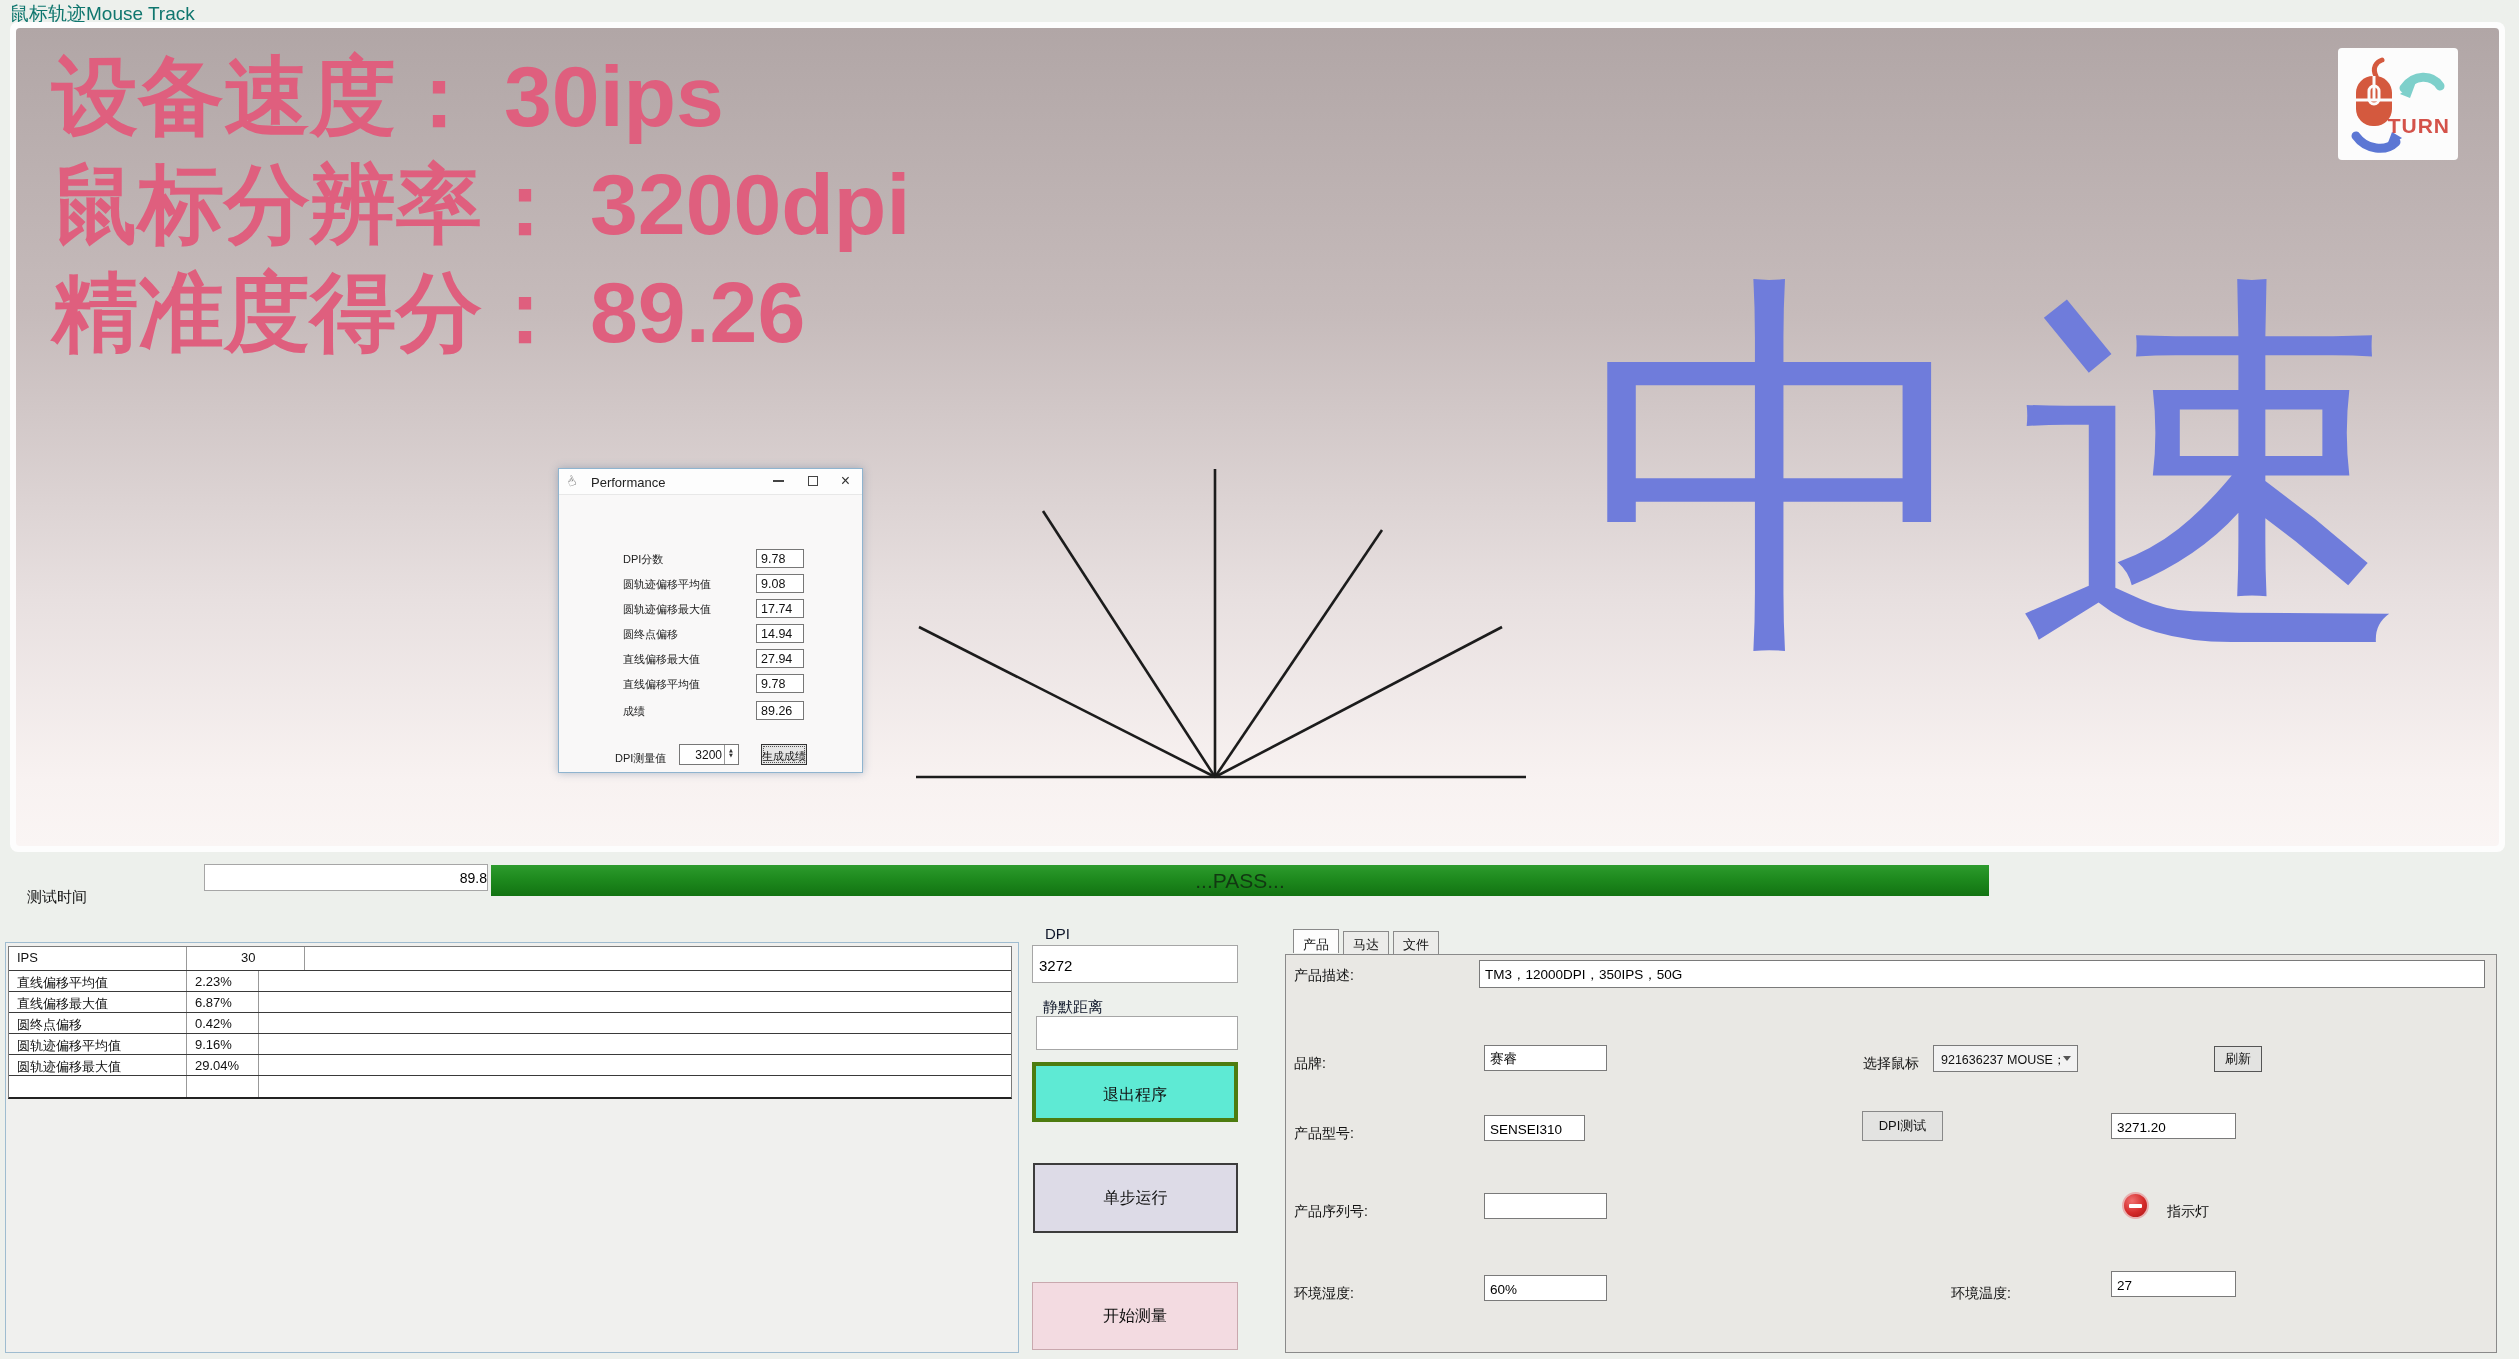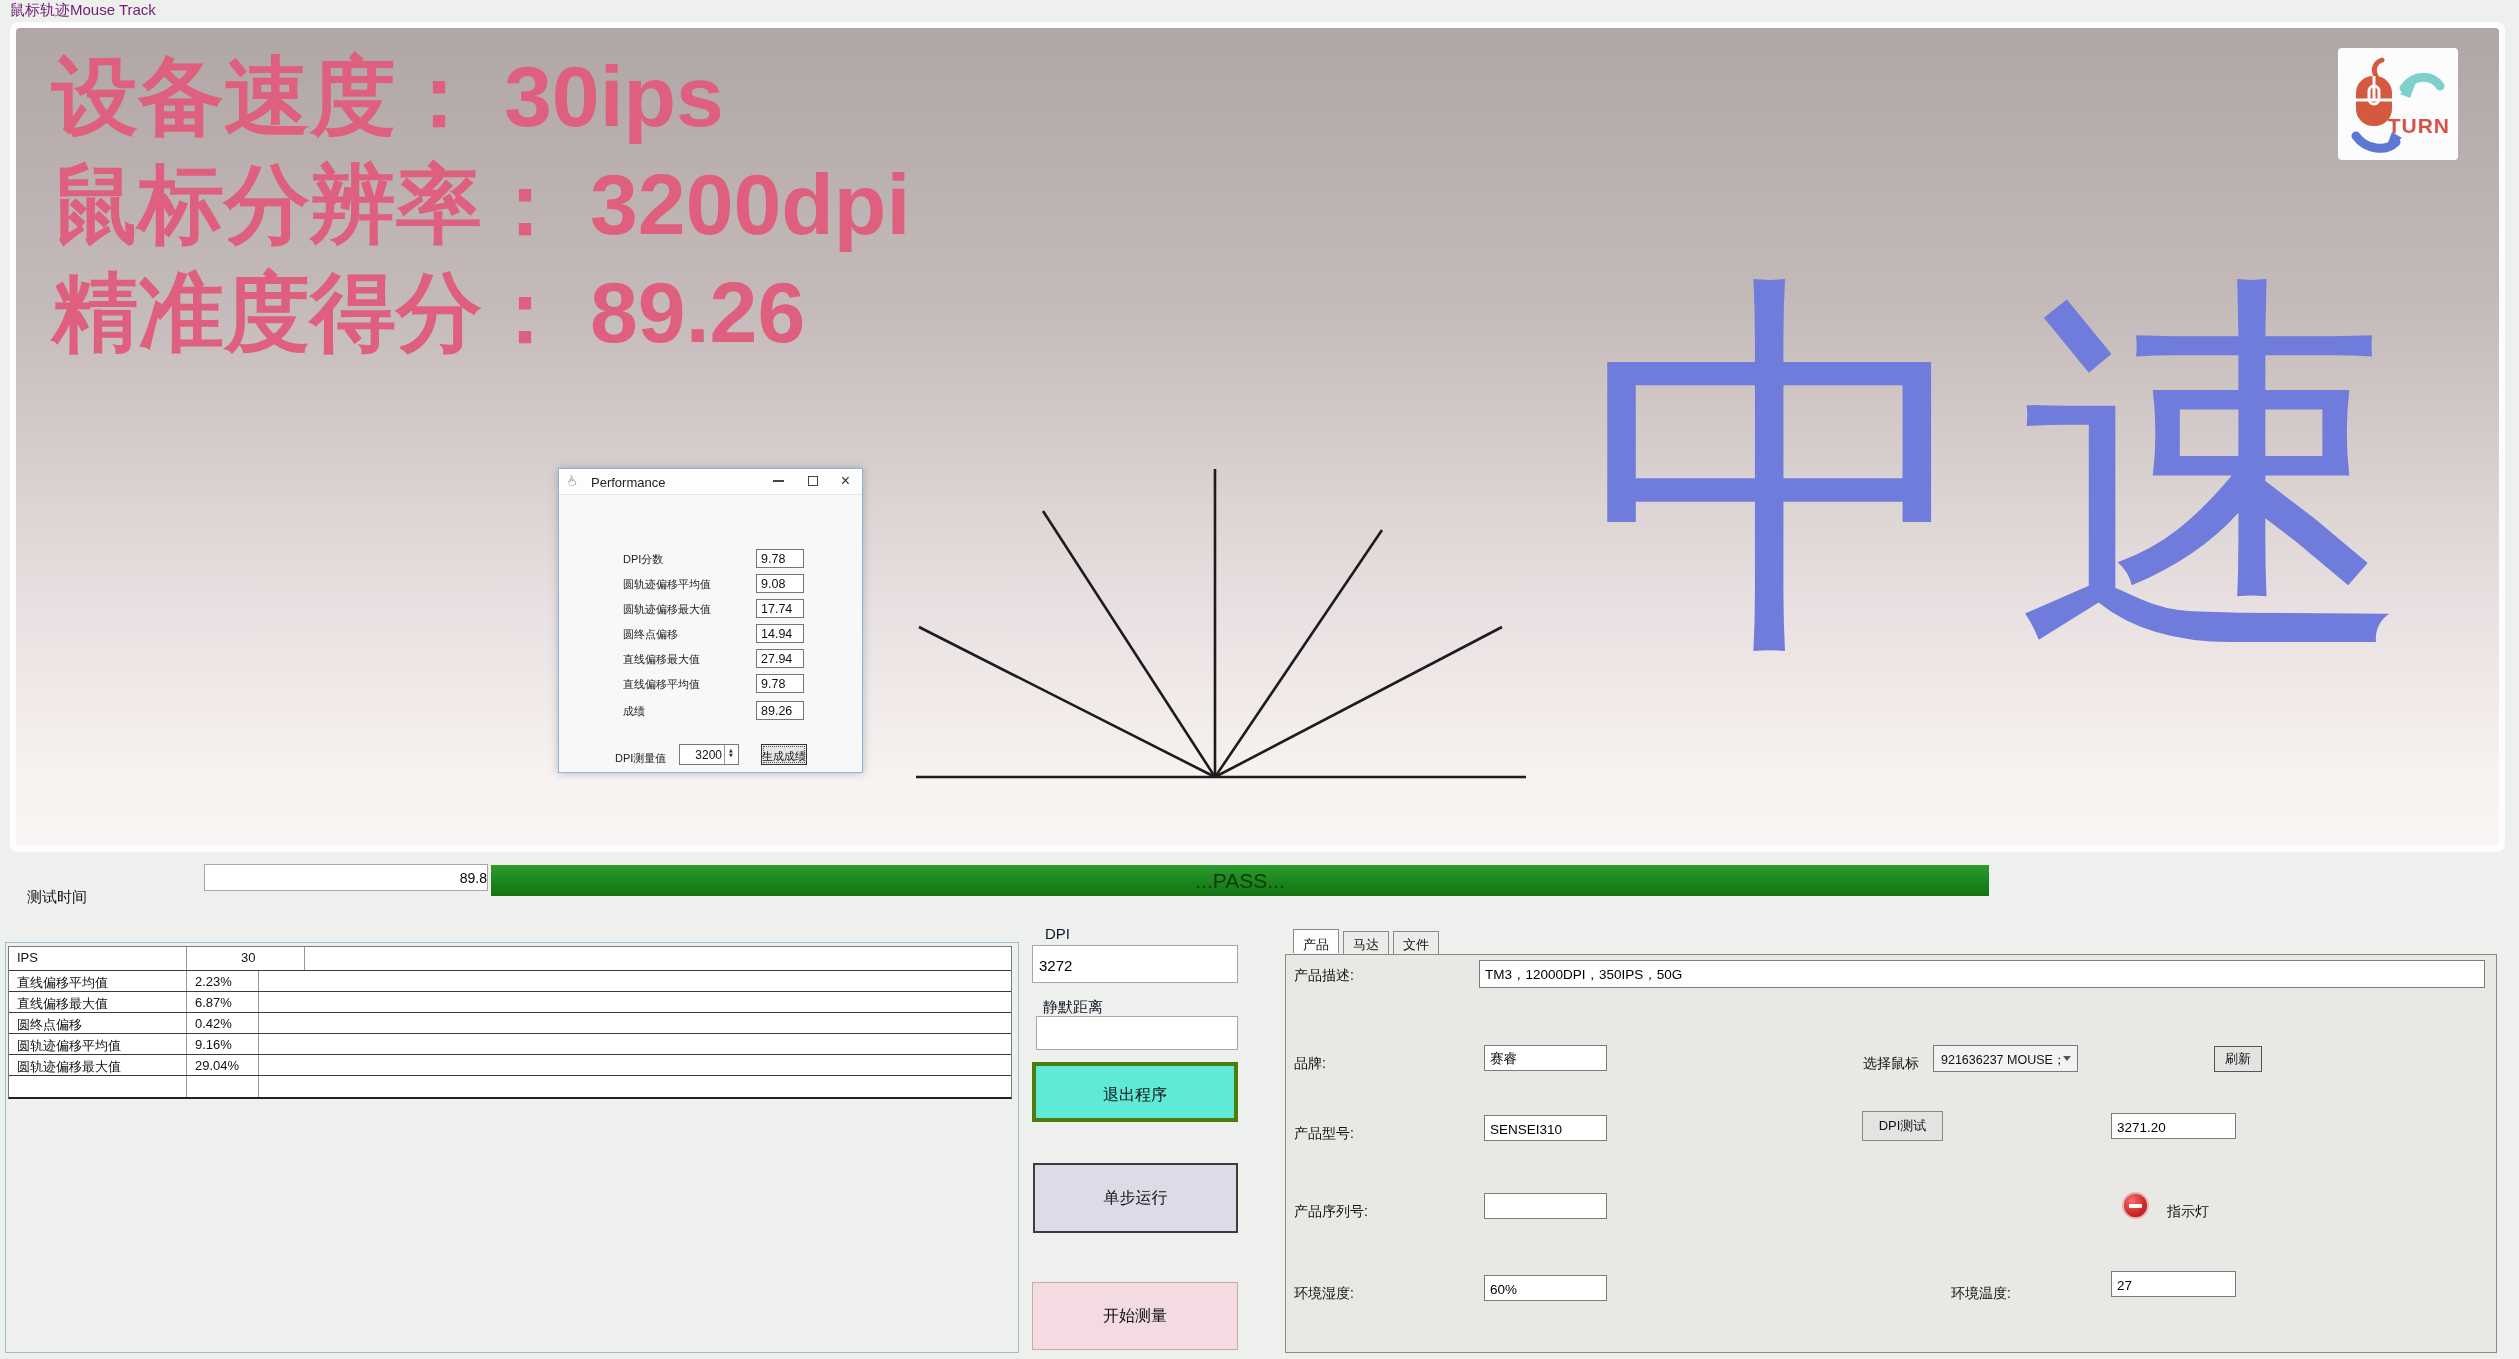--- a/index.html
+++ b/index.html
@@ -2,21 +2,21 @@
 <html><head>
 <meta charset="utf-8">
 <style>
   * { margin:0; padding:0; box-sizing:border-box; }
   html,body { width:2519px; height:1359px; }
   body {
     position:relative; background:#edf0ec; overflow:hidden;
     font-family:"Liberation Sans","DejaVu Sans",sans-serif; color:#111;
   }
   
-  .titlebar { position:absolute; left:10px; top:1px; font-size:15px; color:#701a75; }
+  .titlebar { position:absolute; left:10px; top:1px; font-size:19px; color:#0f766e; }
   
   .hero {
     position:absolute; left:10px; top:22px; width:2495px; height:830px;
     background:#fdfdfd; border-radius:8px;padding-left:14px;
   }
   .hero-grad {
     position:absolute; left:6px; top:6px; right:6px; bottom:6px; border-radius:4px;
     background:linear-gradient(180deg,#b1a6a6 0%,#c6bbbb 35%,#e8e0e0 70%,#f8f2f1 92%,#faf5f4 100%);
   }
   .score-block { position:absolute; left:42px; top:20px; }
@@ -267,21 +267,21 @@
   <span class="rp-label" style="left:8px;top:100px">品牌:</span>
   <input class="rp-input" style="left: 198px; top: 90px; width: 123px; height: 26px;" readonly="" value="赛睿">
   <span class="rp-label" style="left:577px;top:100px">选择鼠标</span>
   <div class="dropdown">
     <span class="dd-text">921636237  MOUSE；</span>
     <span class="dd-chevron"></span>
   </div>
   <div class="btn btn-refresh">刷新</div>
 
   <span class="rp-label" style="left:8px;top:170px">产品型号:</span>
-  <input class="rp-input" style="left: 198px; top: 160px; width: 123px; height: 26px;" readonly="" value="SENSEI310">
+  <input class="rp-input" style="left: 198px; top: 160px; width: 101px; height: 26px;" readonly="" value="SENSEI310">
   <div class="btn btn-dpitest">DPI测试</div>
   <input class="rp-input" style="left: 825px; top: 158px; width: 125px; height: 26px;" readonly="" value="3271.20">
 
   <span class="rp-label" style="left:8px;top:248px">产品序列号:</span>
   <input class="rp-input" style="left: 198px; top: 238px; width: 123px; height: 26px;" value="">
   <div class="indicator">
       <span class="bar"></span>
     </div>
   <span class="rp-label" style="left:881px;top:248px">指示灯</span>
 

